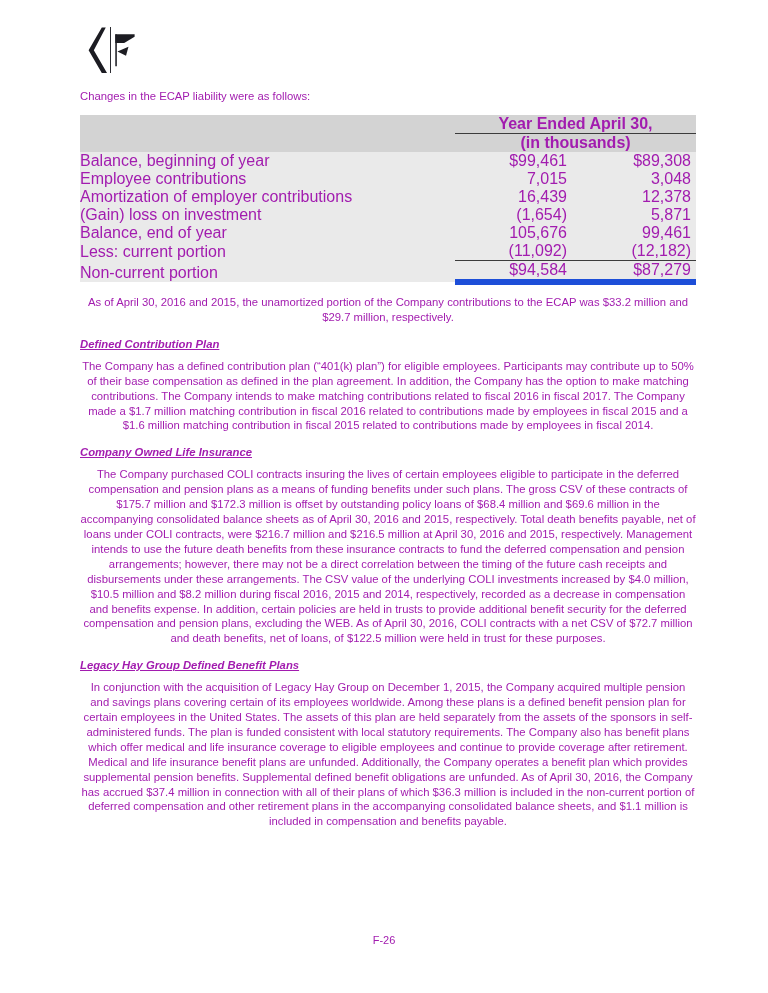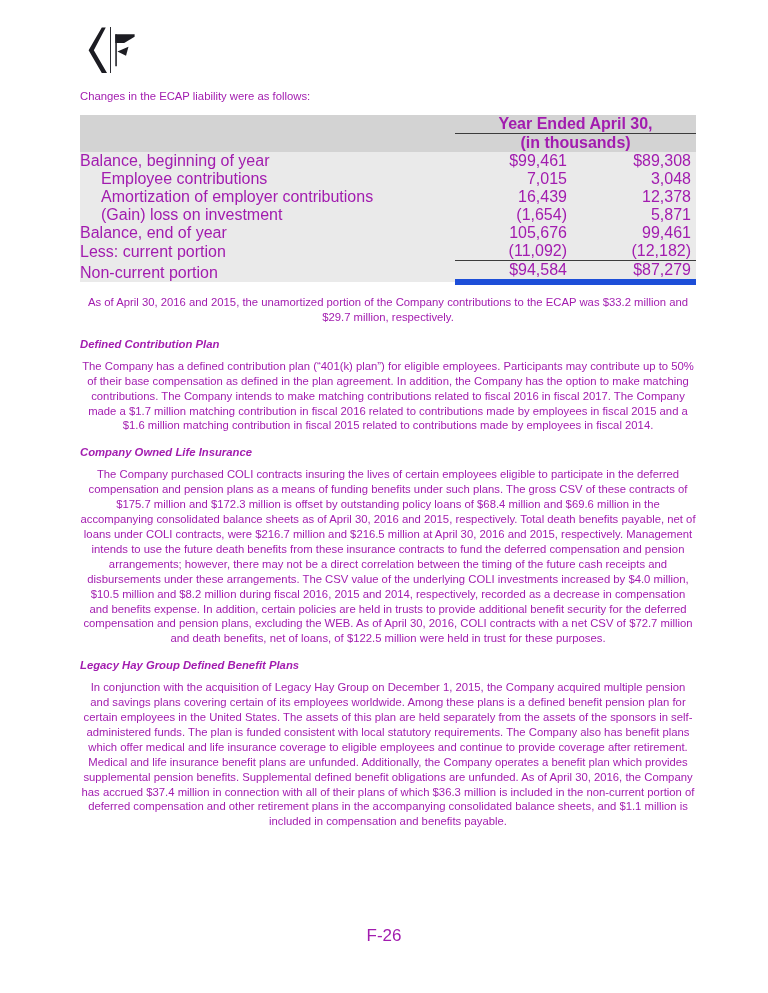--- a/index.html
+++ b/index.html
@@ -12,40 +12,41 @@
     overflow:hidden;
   }
   .logo{position:absolute;top:27px;left:84px;width:54px;height:46px;}
   .content{position:absolute;top:89px;left:80px;width:616px;}
   .intro{font-size:11.3px;line-height:14px;margin:0 0 10px 0;}
   p.body-para{font-size:11.3px;line-height:14.9px;margin:0 0 10px 0;text-align:center;}
   h3.section-heading{
     font-size:11.3px;line-height:14px;
     font-weight:bold;font-style:italic;
     margin:12px 0 8px 0;
+    text-decoration:underline;
   }
   table.ecap{
     width:616px;border-collapse:collapse;table-spacing:0;
     font-size:16px;margin:12px 0 10px 0;
   }
   table.ecap td{padding:0;vertical-align:bottom;}
   tr.hdr td{background:#d3d3d3;font-weight:bold;}
   td.period{text-align:center;padding:4px 0 3px 0;border-bottom:1px solid #3c3c3c;}
   td.yr{text-align:center;padding:3px 0 3px 0;border-bottom:1px solid #3c3c3c;}
   td.units{text-align:center;padding:3px 0 4px 0;}
   tr.body td{background:#eaeaea;}
   td.lbl{text-align:left;padding:3px 0 3px 5px;}
-  td.lbl.indent{padding-left:21px;}
+  td.lbl.indent{}
   td.num{text-align:right;padding:3px 6px 3px 0;white-space:nowrap;}
   td.num.last{padding-right:5px;}
   tr.rule-after td.num{border-bottom:1px solid #3c3c3c;}
   tr.thick-after td.num{border-bottom:6px solid #1d4ed8;}
   .page-number{
     position:absolute;bottom:47px;left:0;width:100%;
-    text-align:center;font-size:17px;
+    text-align:center;font-size:11px;
   }
 </style>
 </head>
 <body>
 
 <div class="page">
 
   <div class="logo">
     <svg viewBox="0 0 170 150" width="54" height="46" xmlns="http://www.w3.org/2000/svg">
       <path d="M68 2 L55 2 L12 76 L55 150 L72 150 L29 76 Z" fill="#1c1c22"></path>

